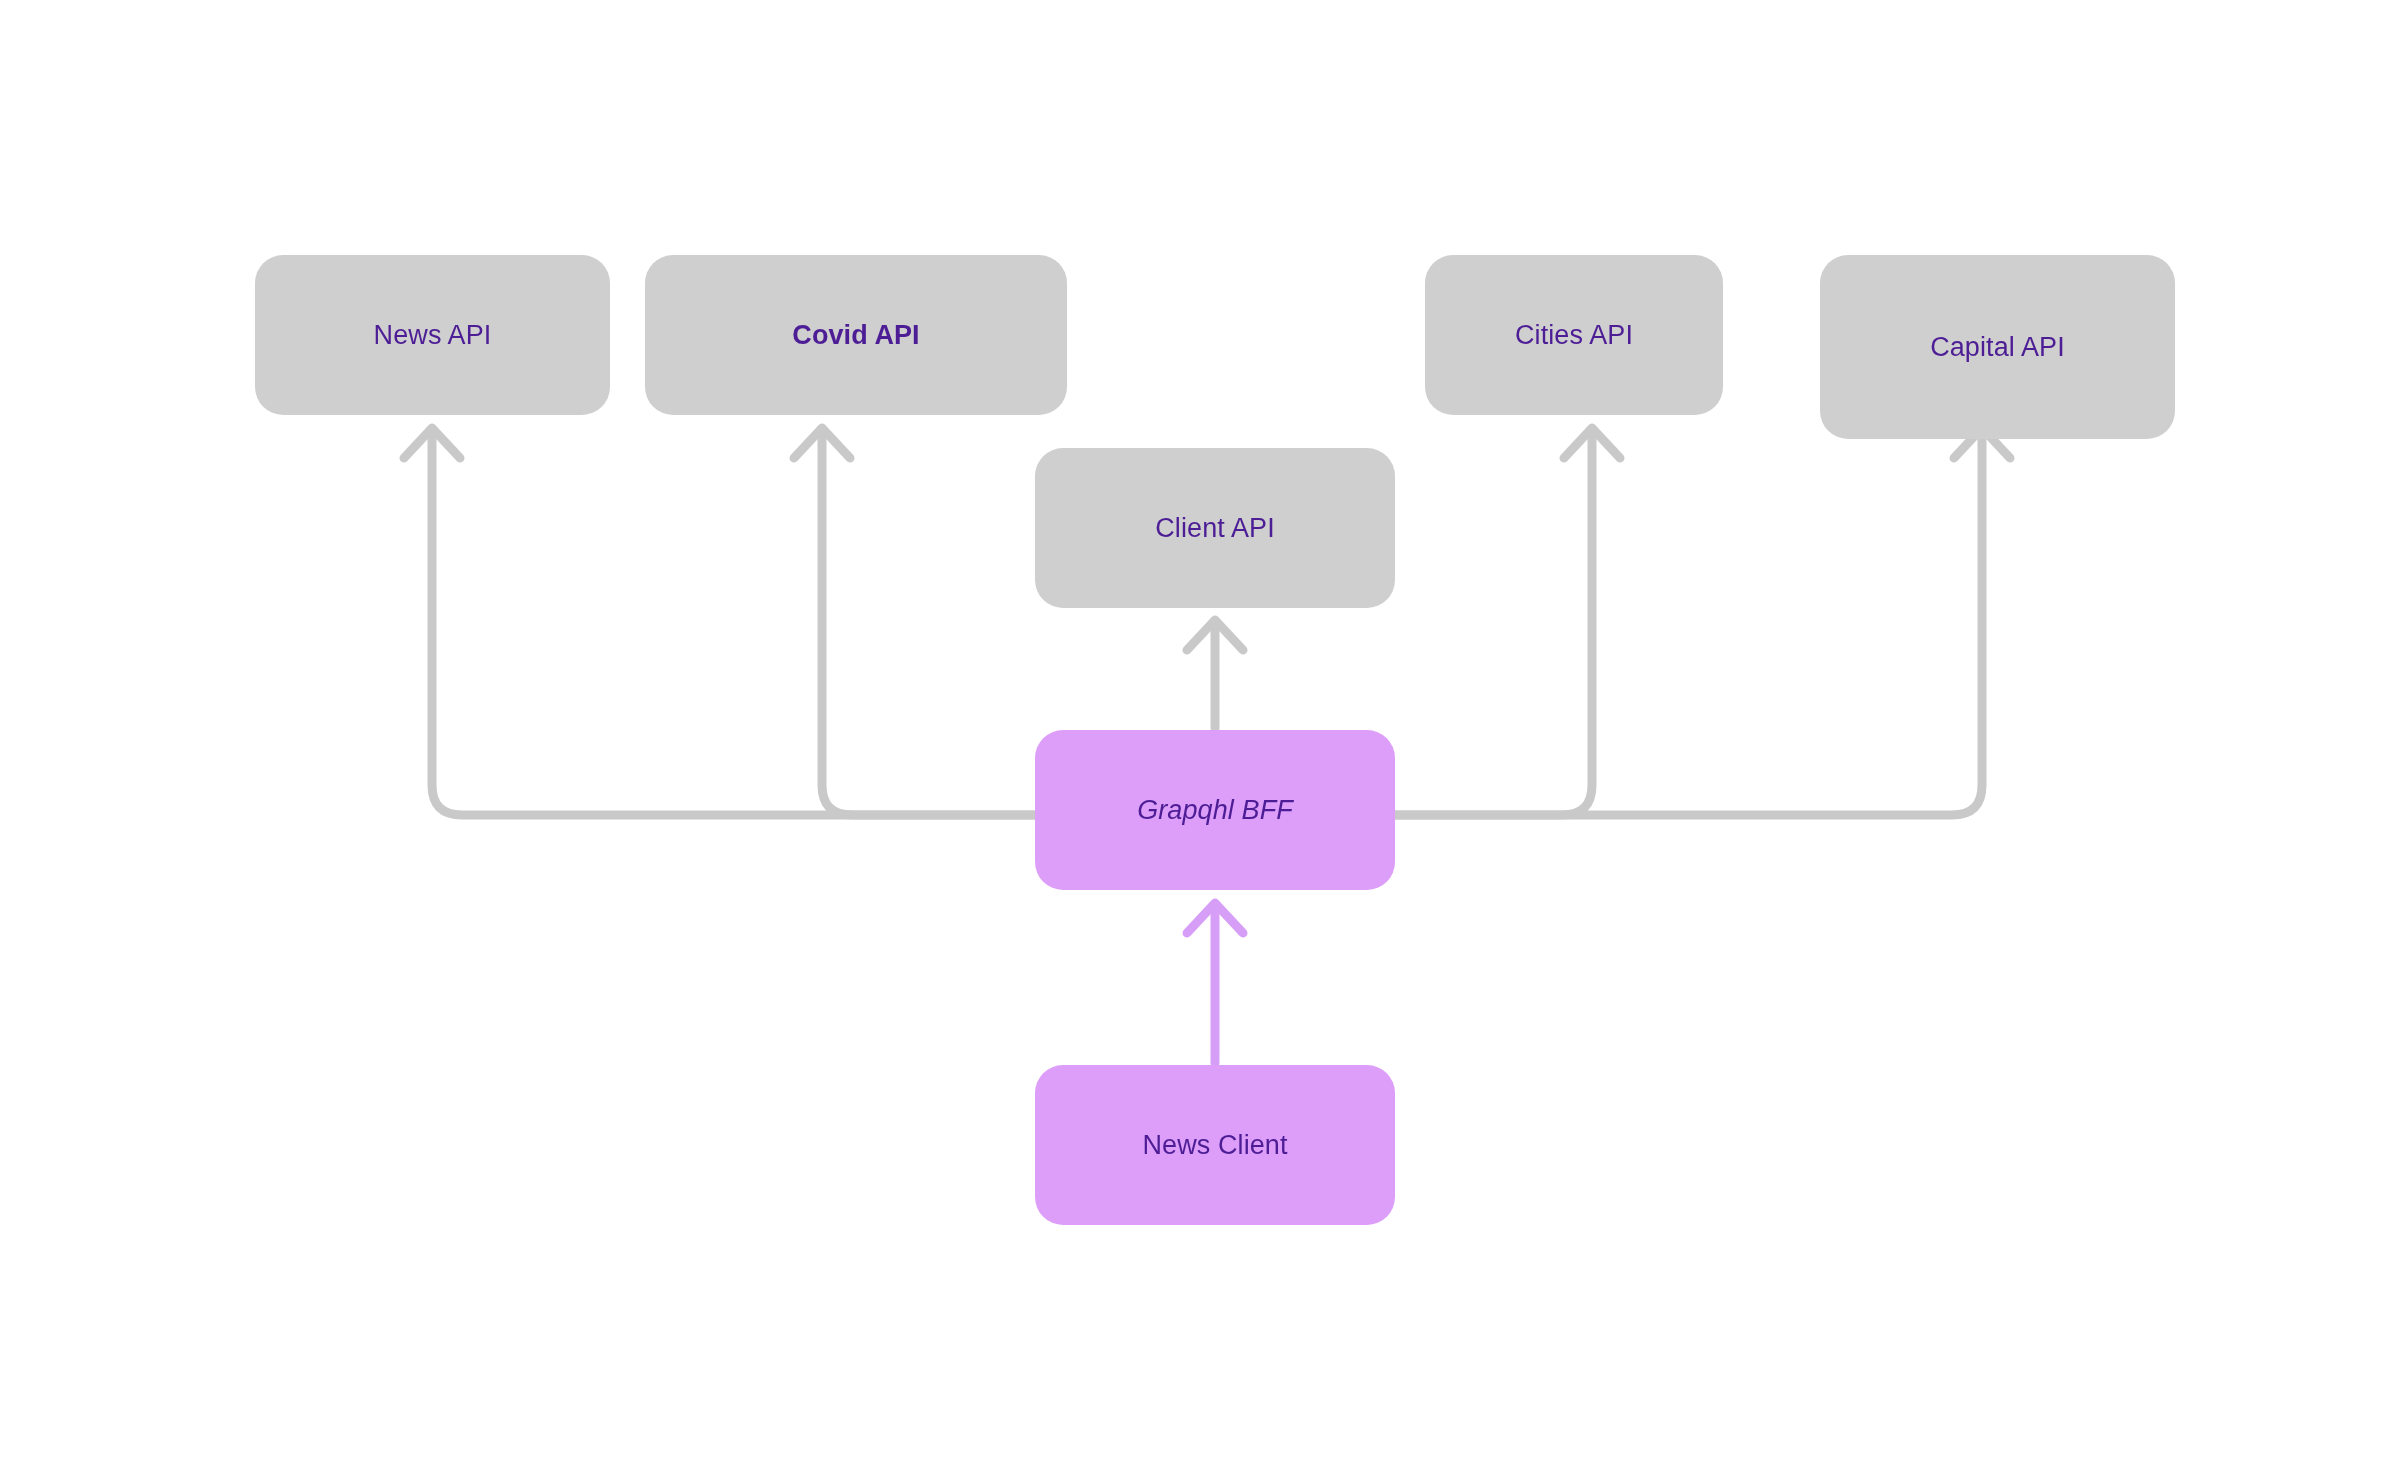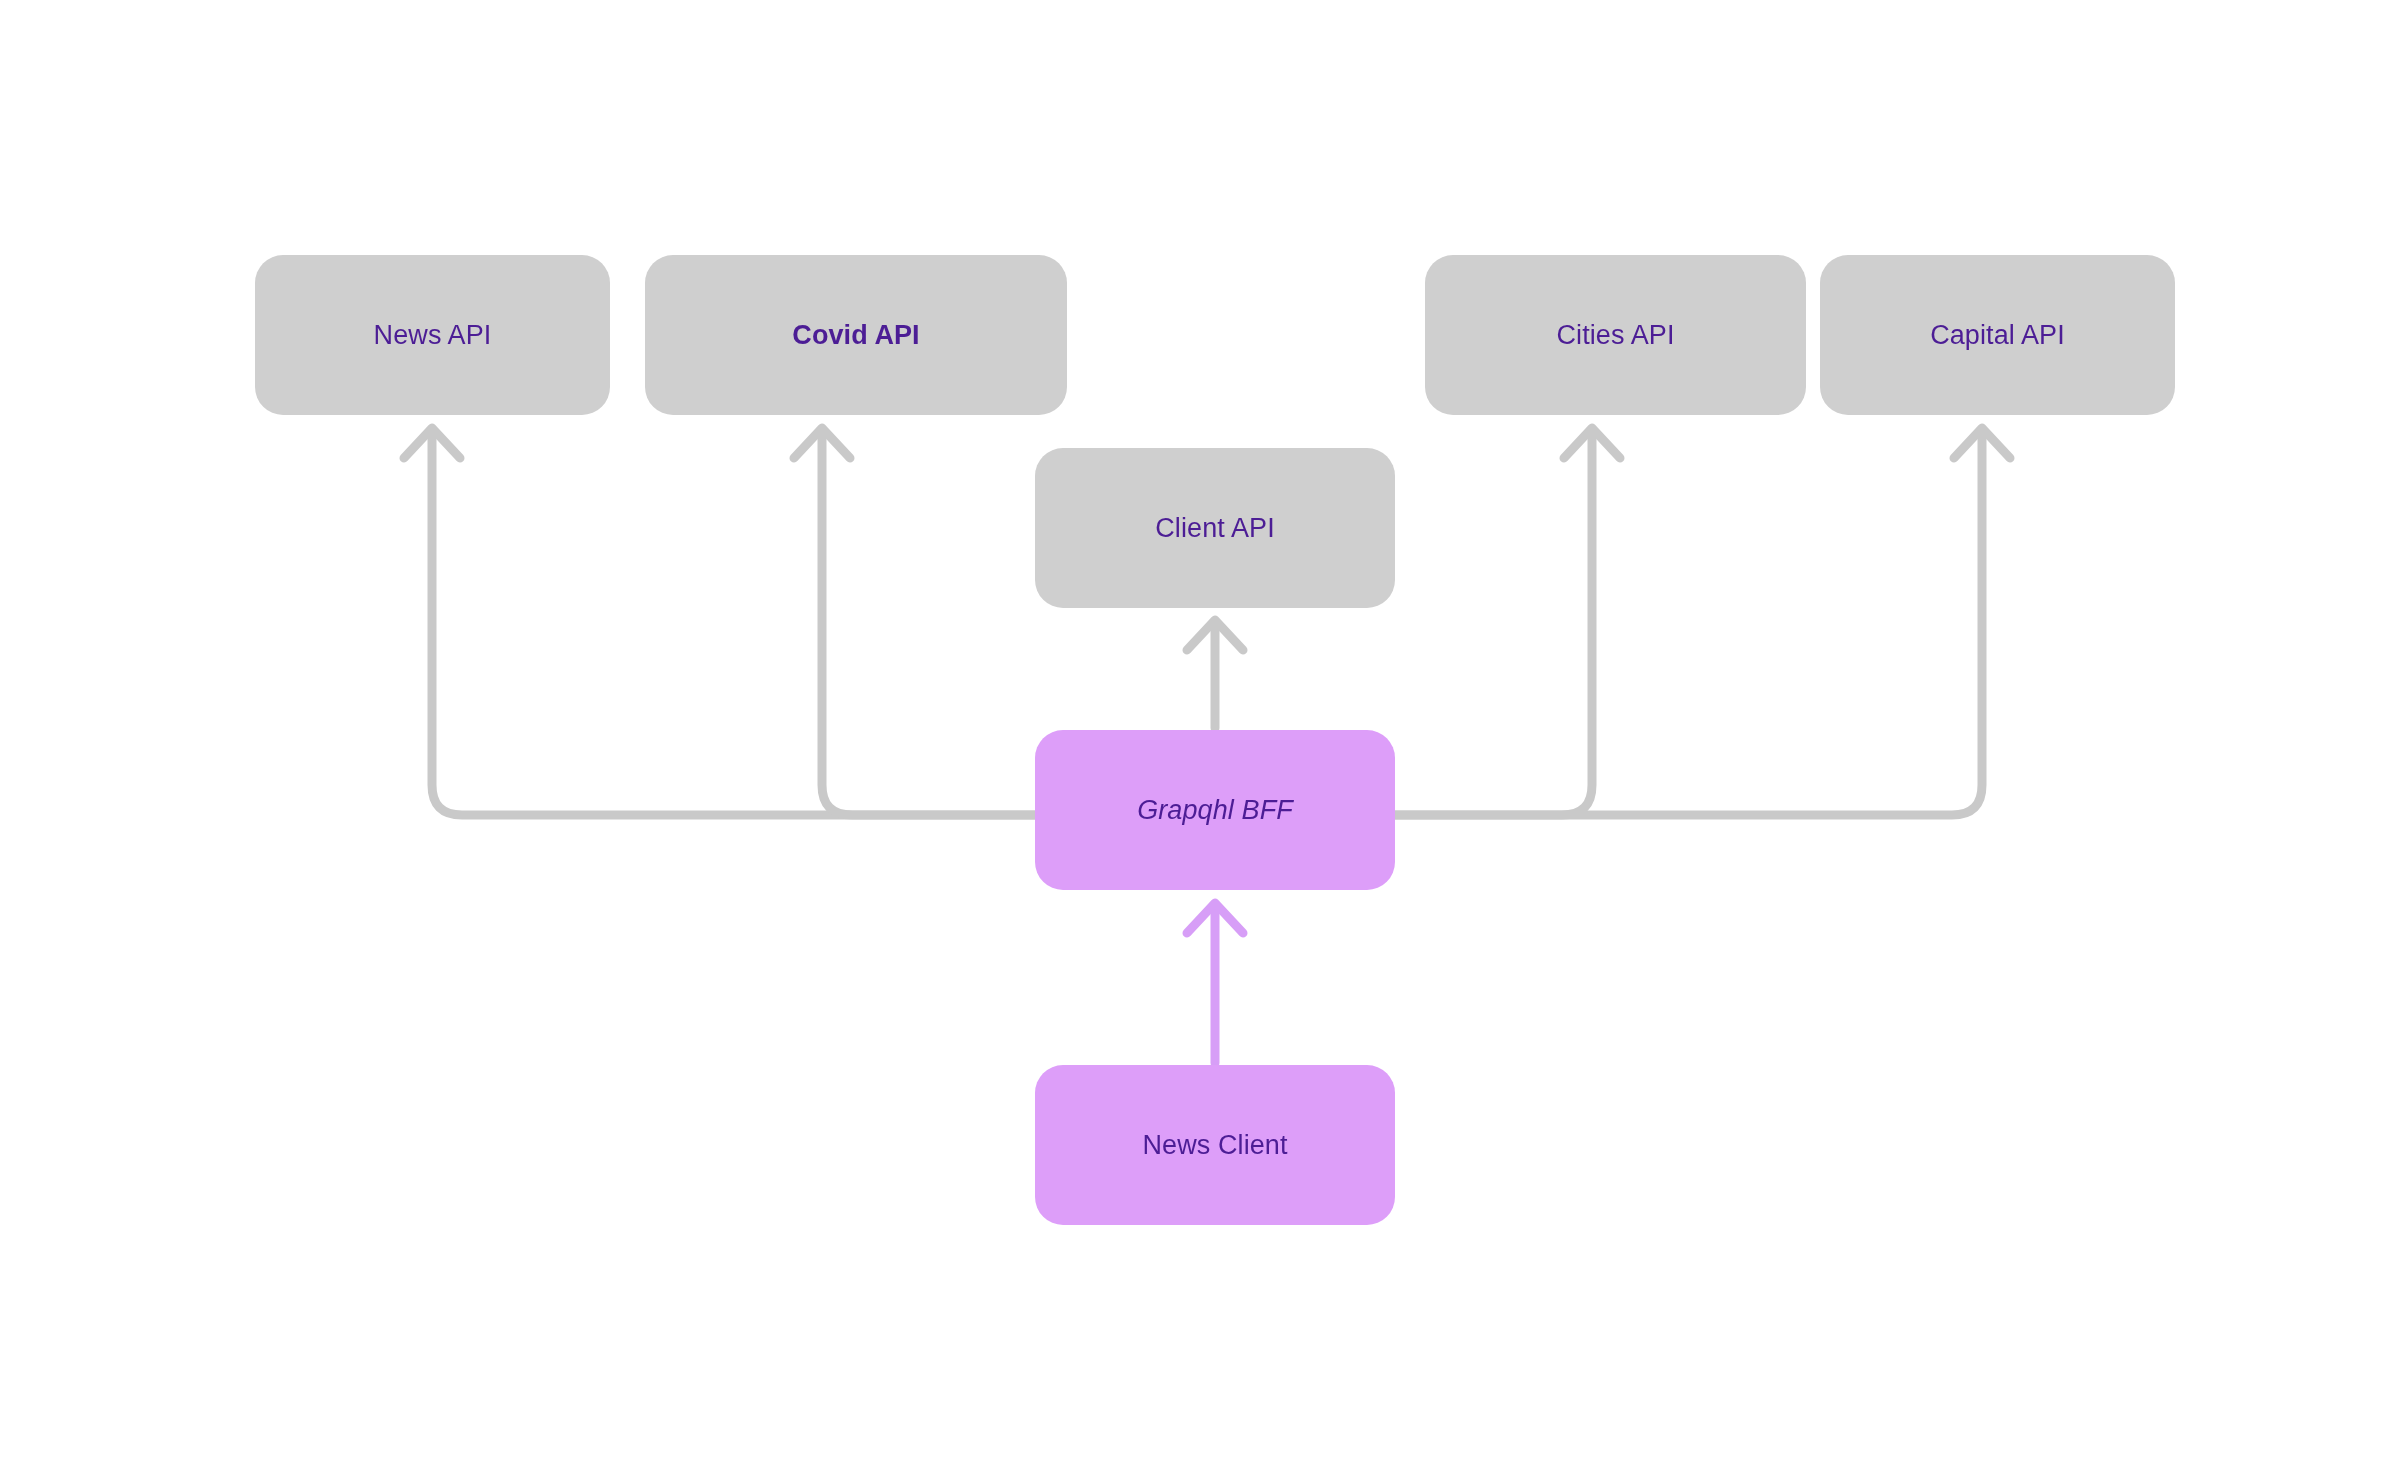--- a/index.html
+++ b/index.html
@@ -74,25 +74,25 @@
   </div>
 
   <div class="node" style="left:645px; top:255px; width:422px; height:160px; background:#cfcfcf;font-weight:bold;">
     <span class="node-label">Covid API</span>
   </div>
 
   <div class="node" style="left:1035px; top:448px; width:360px; height:160px; background:#cfcfcf;">
     <span class="node-label">Client API</span>
   </div>
 
-  <div class="node" style="left:1425px; top:255px; width:381px; height:160px; background:#cfcfcf;">
+  <div class="node" style="left:1425px; top:255px; width:298px; height:160px; background:#cfcfcf;">
     <span class="node-label">Cities API</span>
   </div>
 
-  <div class="node" style="left:1820px; top:255px; width:355px; height:160px; background:#cfcfcf;">
+  <div class="node" style="left:1820px; top:255px; width:355px; height:184px; background:#cfcfcf;">
     <span class="node-label">Capital API</span>
   </div>
 
   <div class="node" style="left:1035px; top:730px; width:360px; height:160px; background:#dd9ef9;font-style:italic;">
     <span class="node-label">Grapqhl BFF</span>
   </div>
 
   <div class="node" style="left:1035px; top:1065px; width:360px; height:160px; background:#dd9ef9;">
     <span class="node-label">News Client</span>
   </div>

